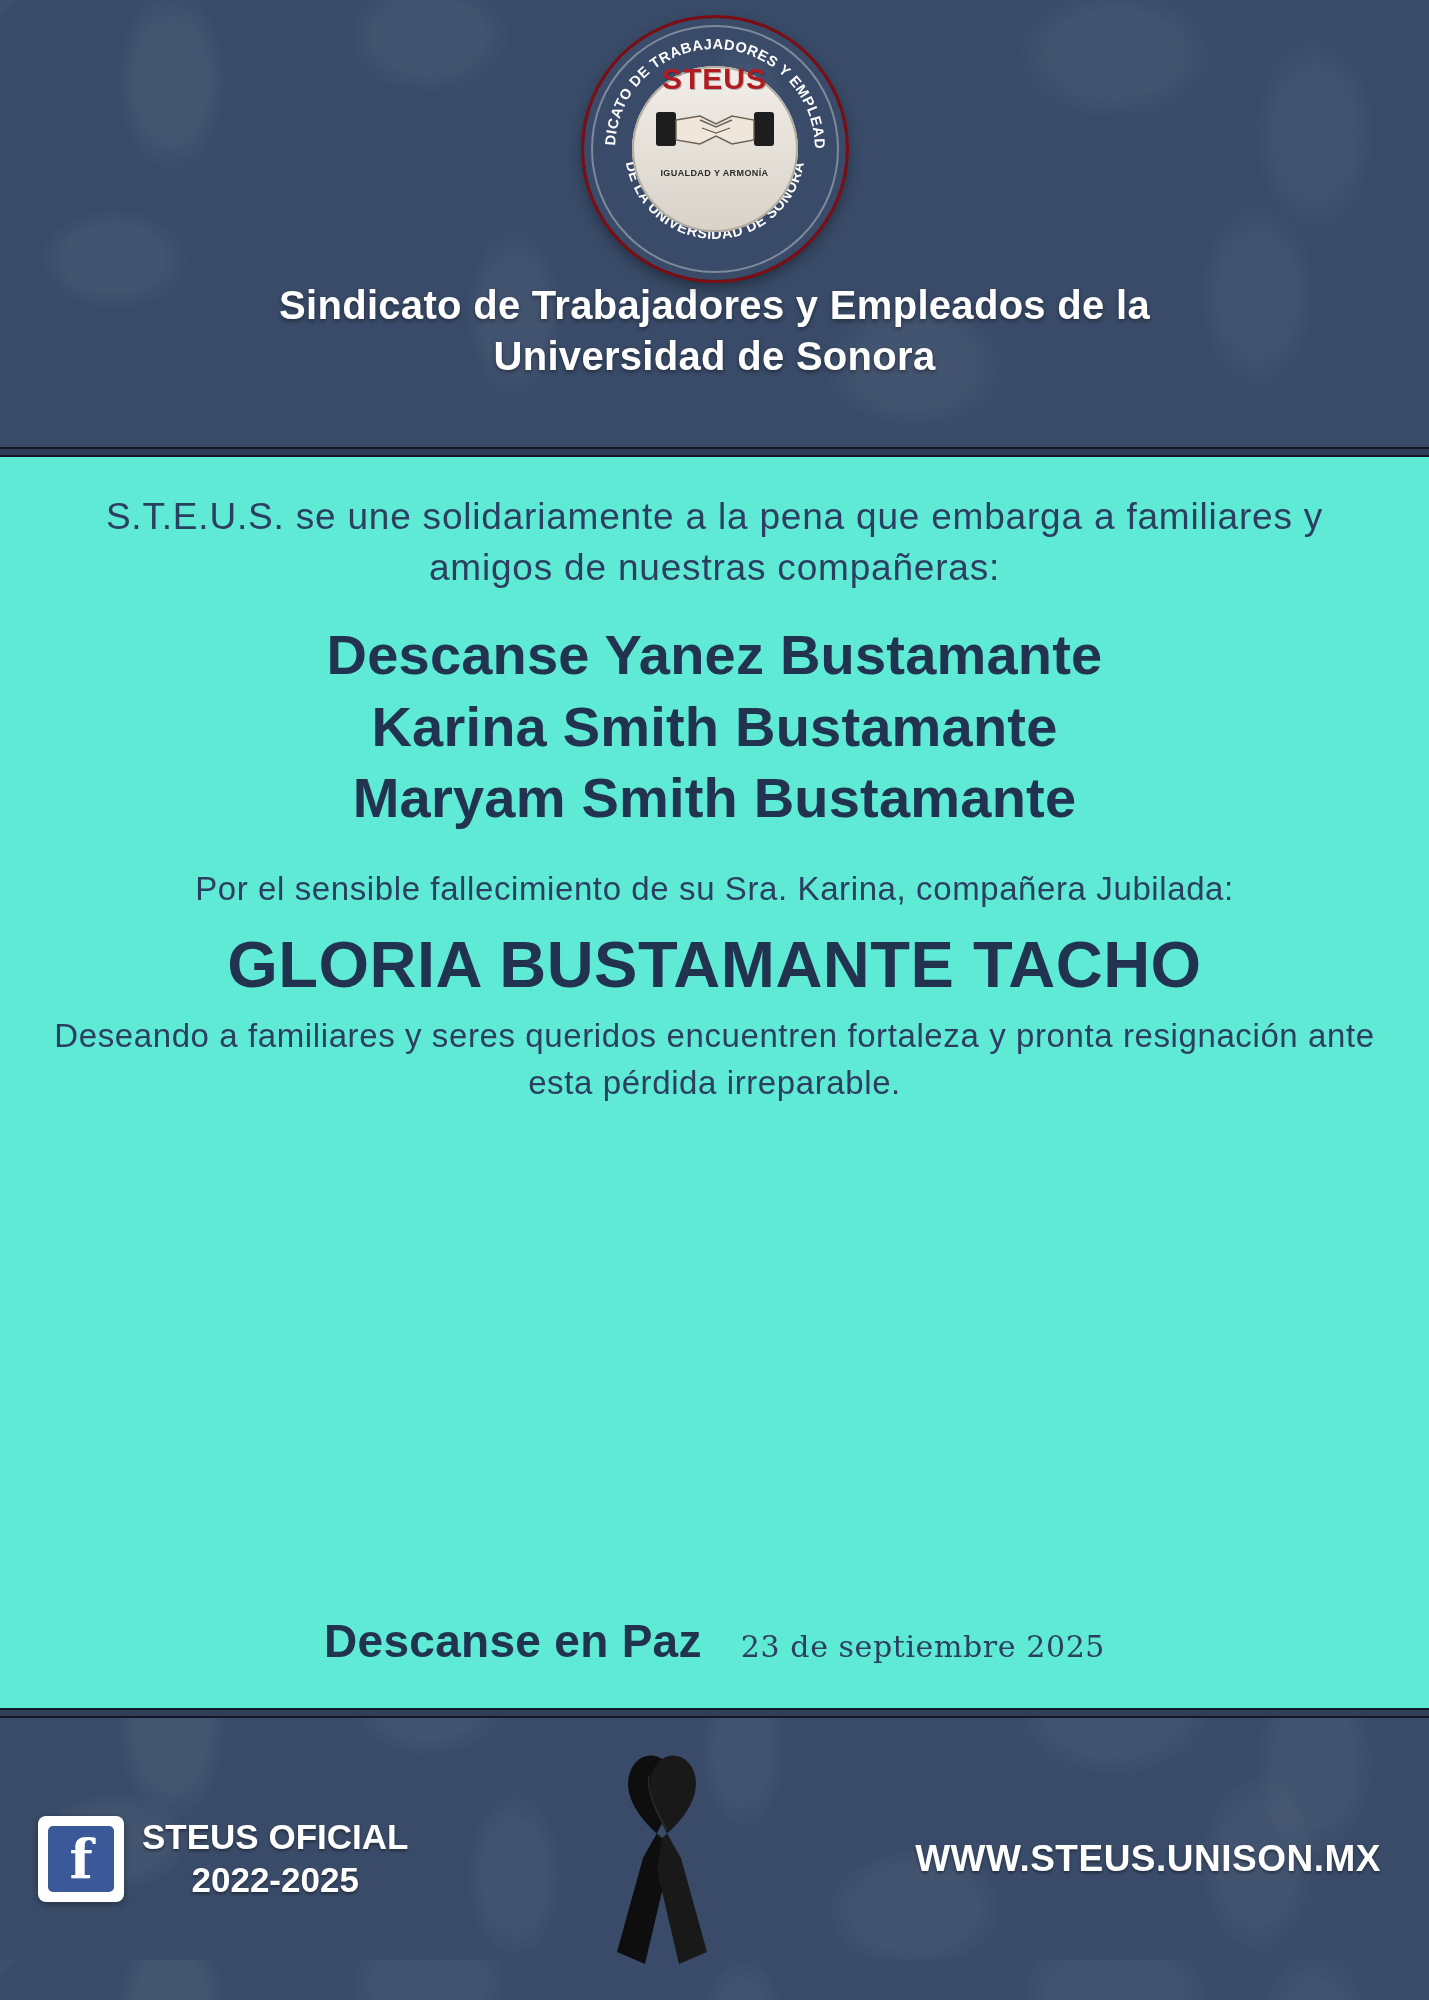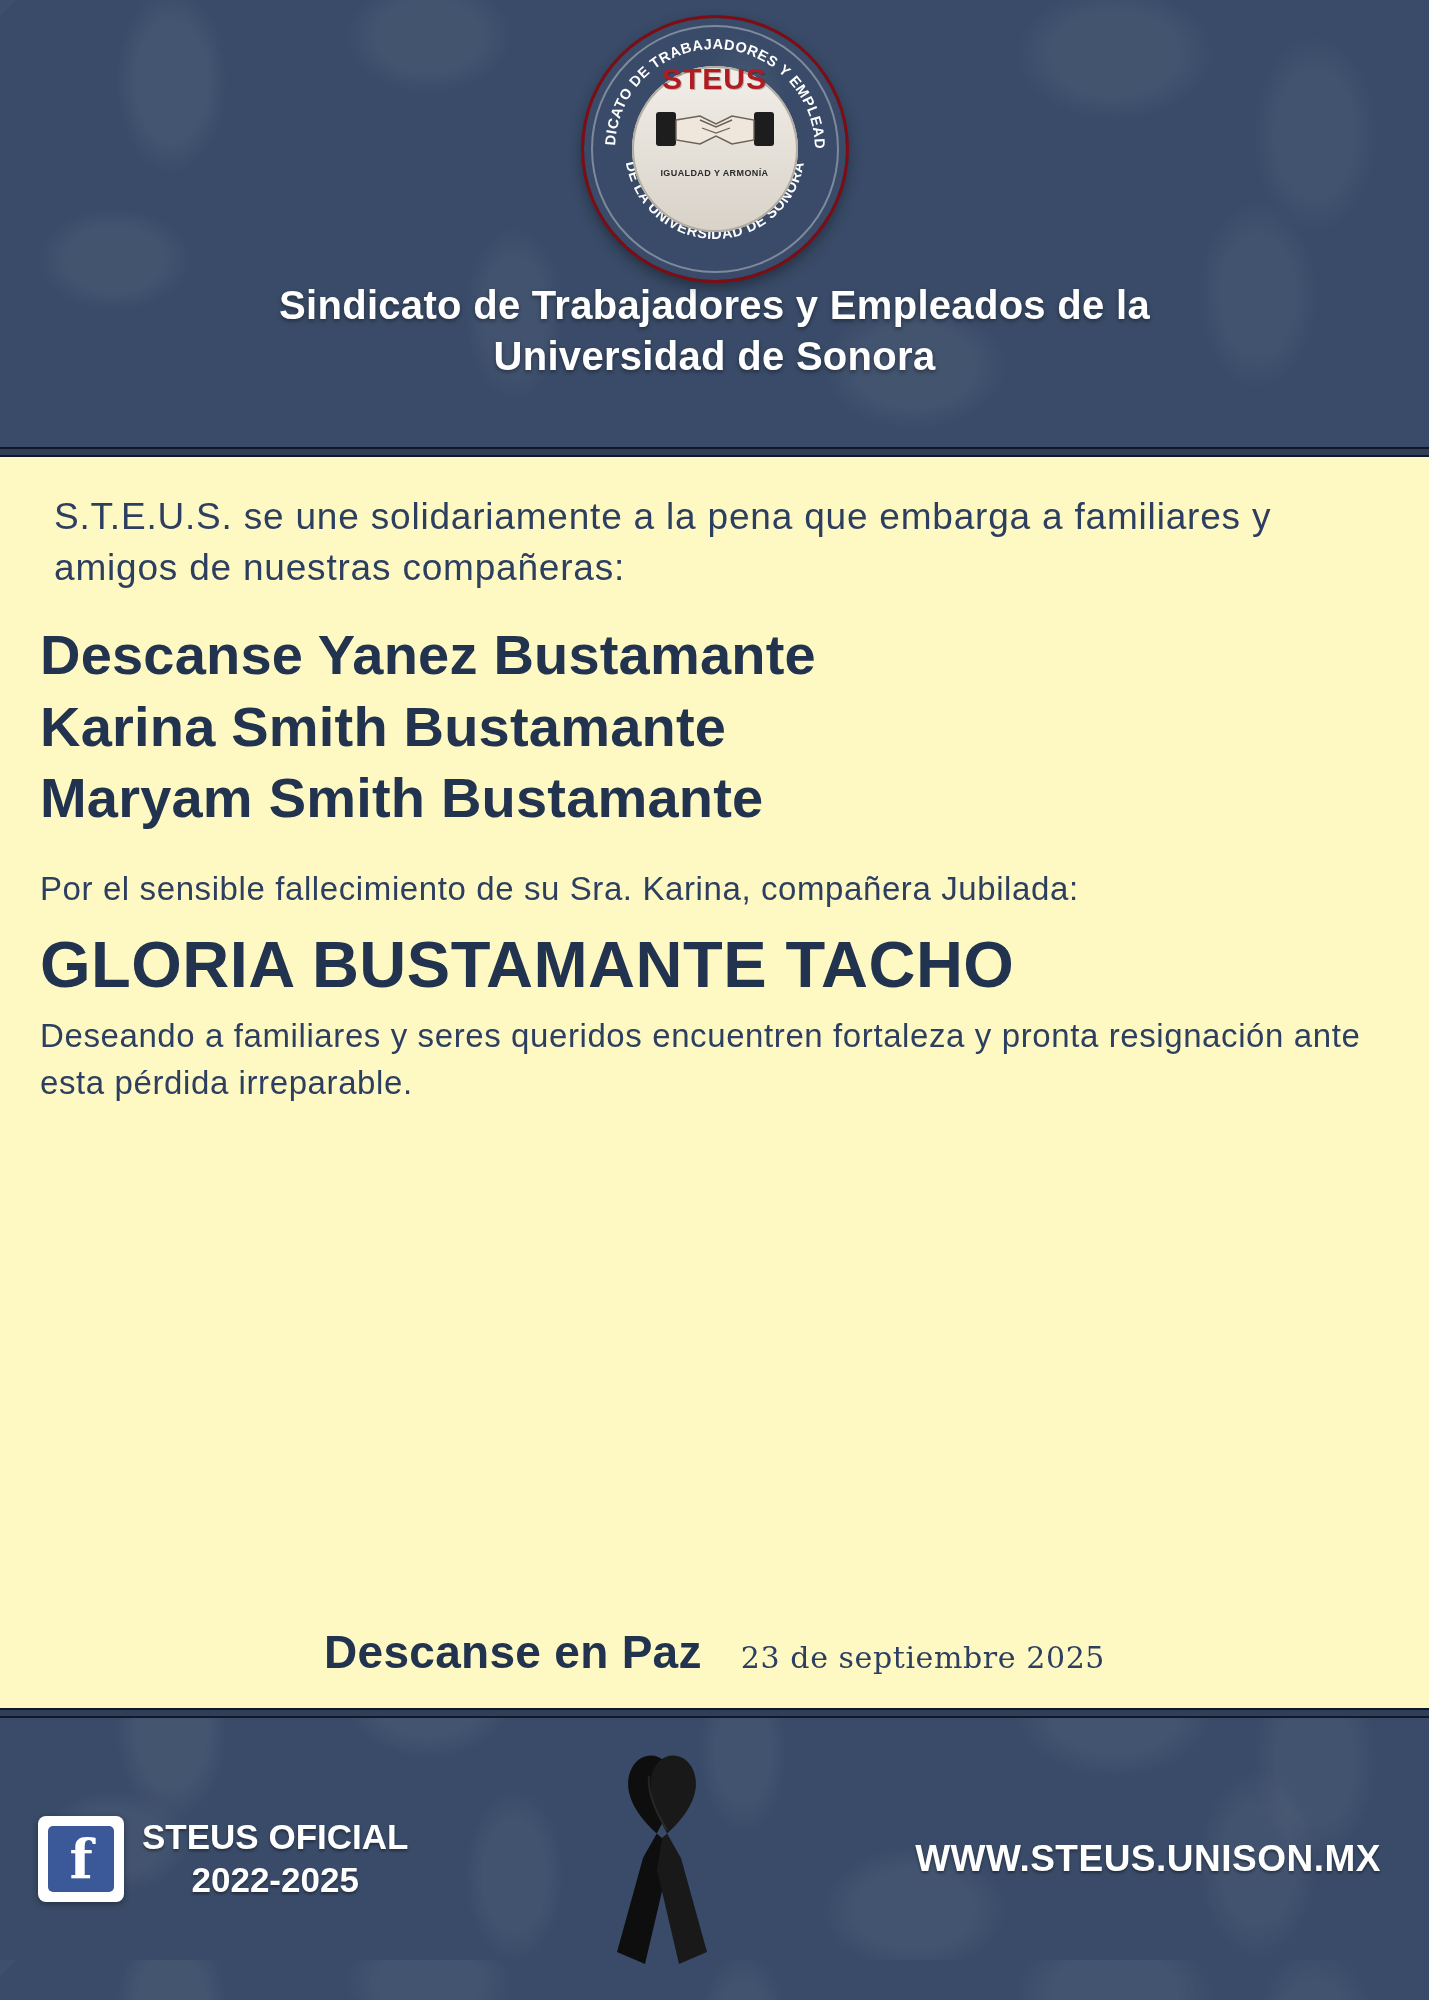--- a/index.html
+++ b/index.html
@@ -133,22 +133,23 @@
     background: #2f3f58;
     border-top: 2px solid #11182a;
     border-bottom: 2px solid #11182a;
     flex: 0 0 auto;
   }
 
   
   .body {
     position: relative;
     flex: 1 1 auto;
-    background: #fef9c3;
+    background: #5eead4;
     padding: 34px 40px 10px 40px;
+    text-align: center;
     color: #27385a;
     display: flex;
     flex-direction: column;
   }
   .intro {
     font-size: 37px;
     line-height: 1.38;
     letter-spacing: 0.8px;
     color: #2d3f61;
     margin: 0 14px;
@@ -179,21 +180,21 @@
   }
   .wish {
     margin-top: 10px;
     font-size: 33px;
     line-height: 1.44;
     letter-spacing: 0.6px;
     color: #2d3f61;
   }
   .farewell-row {
     margin-top: auto;
-    margin-bottom: 19px;
+    margin-bottom: 30px;
     display: flex;
     align-items: baseline;
     justify-content: center;
     gap: 39px;
   }
   .farewell {
     font-size: 46px;
     font-weight: bold;
     color: #22334f;
     letter-spacing: 0.3px;

